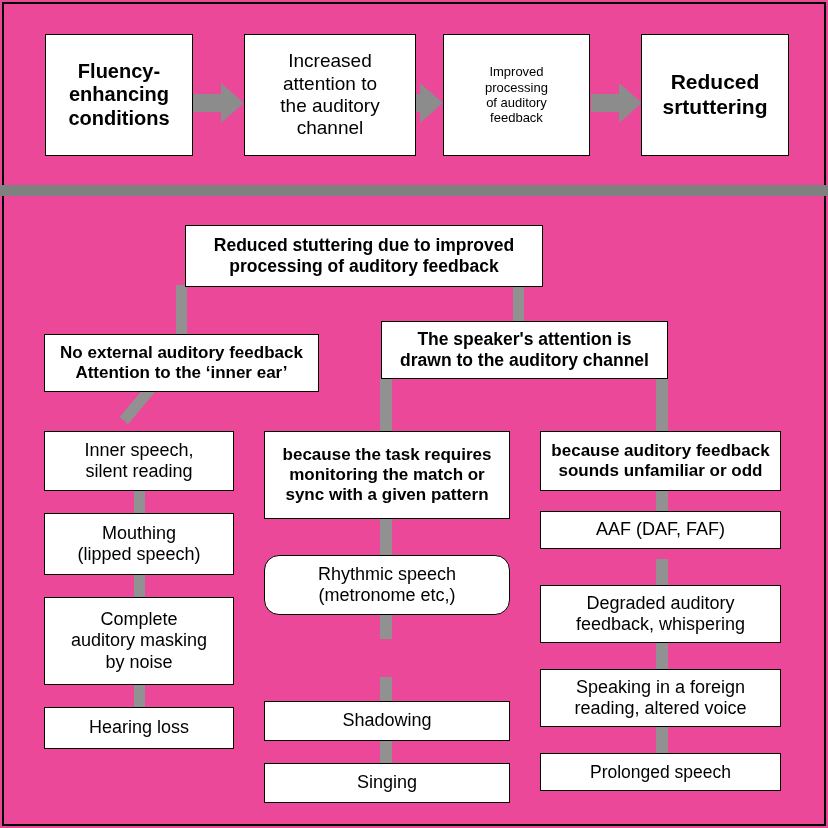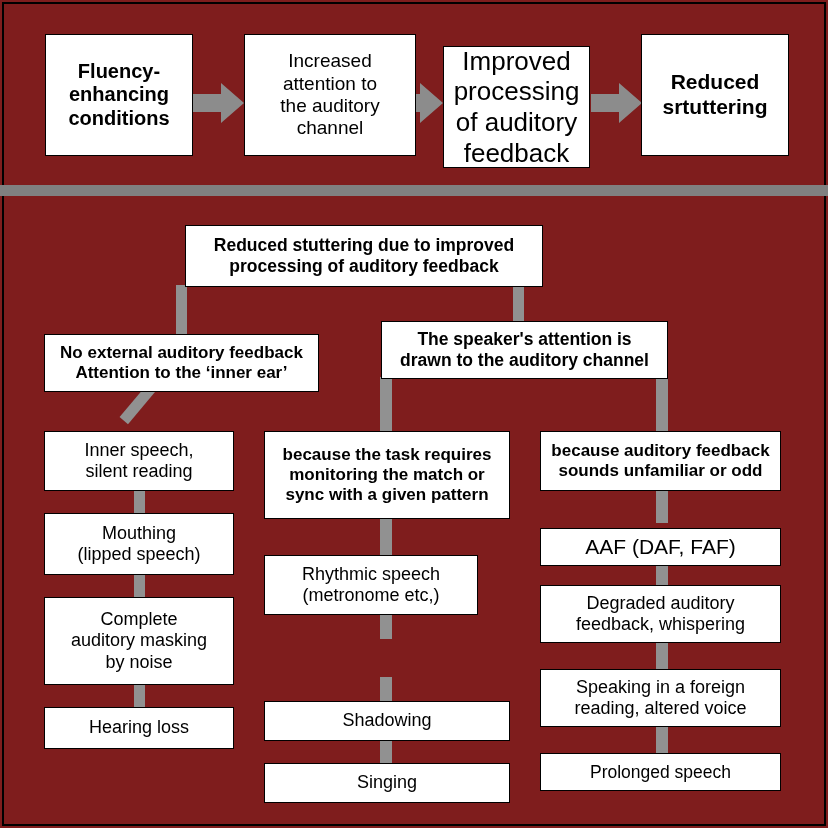--- a/index.html
+++ b/index.html
@@ -7,21 +7,21 @@
     padding: 0;
     background: #ffffff;
   }
   body {
     font-family: "Liberation Sans", sans-serif;
   }
   #canvas {
     position: relative;
     width: 828px;
     height: 828px;
-    background: #7f1d1d;
+    background: #ec4899;
     box-sizing: border-box;
     overflow: hidden;
   }
   
   .frame {
     position: absolute;
     left: 2px;
     top: 2px;
     width: 824px;
     height: 824px;
@@ -92,21 +92,21 @@
 
   <div class="node" style="left:244px; top:34px; width:172px; height:122px; font-size:19px;">Increased
 attention to
 the auditory
 channel</div>
 
   <svg class="arrow" style="left:392px; top:83px;" width="51" height="40" viewBox="0 0 51 40">
     <polygon points="0,11 28,11 28,0 51,20 28,40 28,29 0,29" fill="#8c8c8c"></polygon>
   </svg>
 
-  <div class="node" style="left:443px; top:34px; width:147px; height:122px; font-size:26px;margin-top:12px;">Improved
+  <div class="node" style="left:443px; top:34px; width:147px; height:122px; font-size:13px;">Improved
 processing
 of auditory
 feedback</div>
 
   <svg class="arrow" style="left:591px; top:83px;" width="51" height="40" viewBox="0 0 51 40">
     <polygon points="0,11 28,11 28,0 51,20 28,40 28,29 0,29" fill="#8c8c8c"></polygon>
   </svg>
 
   <div class="node bold" style="left:641px; top:34px; width:148px; height:122px; font-size:21px;">Reduced
 srtuttering</div>
@@ -143,36 +143,36 @@
 by noise</div>
   <div class="conn" style="left:134px; top:683px; width:11px; height:24px;"></div>
 
   <div class="node" style="left:44px; top:707px; width:190px; height:42px; font-size:18px;">Hearing loss</div>
 
   <div class="node bold" style="left:264px; top:431px; width:246px; height:88px; font-size:17px;">because the task requires
 monitoring the match or
 sync with a given pattern</div>
   <div class="conn" style="left:380px; top:517px; width:12px; height:38px;"></div>
 
-  <div class="node" style="left:264px; top:555px; width:214px; height:60px; font-size:18px;">Rhythmic speech
+  <div class="node" style="left:264px; top:555px; width:246px; height:60px; font-size:18px;border-radius:15px;">Rhythmic speech
 (metronome etc,)</div>
   <div class="conn" style="left:380px; top:613px; width:12px; height:26px;"></div>
 
   <div class="conn" style="left:380px; top:677px; width:12px; height:24px;"></div>
 
   <div class="node" style="left:264px; top:701px; width:246px; height:40px; font-size:18px;">Shadowing</div>
   <div class="conn" style="left:380px; top:739px; width:12px; height:24px;"></div>
 
   <div class="node" style="left:264px; top:763px; width:246px; height:40px; font-size:18px;">Singing</div>
 
   <div class="node bold" style="left:540px; top:431px; width:241px; height:60px; font-size:17px;">because auditory feedback
 sounds unfamiliar or odd</div>
   <div class="conn" style="left:656px; top:489px; width:12px; height:34px;"></div>
 
-  <div class="node" style="left:540px; top:528px; width:241px; height:38px; font-size:21px;">AAF (DAF, FAF)</div>
+  <div class="node" style="left:540px; top:511px; width:241px; height:38px; font-size:18px;">AAF (DAF, FAF)</div>
   <div class="conn" style="left:656px; top:559px; width:12px; height:26px;"></div>
 
   <div class="node" style="left:540px; top:585px; width:241px; height:58px; font-size:18px;">Degraded auditory
 feedback, whispering</div>
   <div class="conn" style="left:656px; top:641px; width:12px; height:28px;"></div>
 
   <div class="node" style="left:540px; top:669px; width:241px; height:58px; font-size:18px;">Speaking in a foreign
 reading, altered voice</div>
   <div class="conn" style="left:656px; top:725px; width:12px; height:28px;"></div>
 

